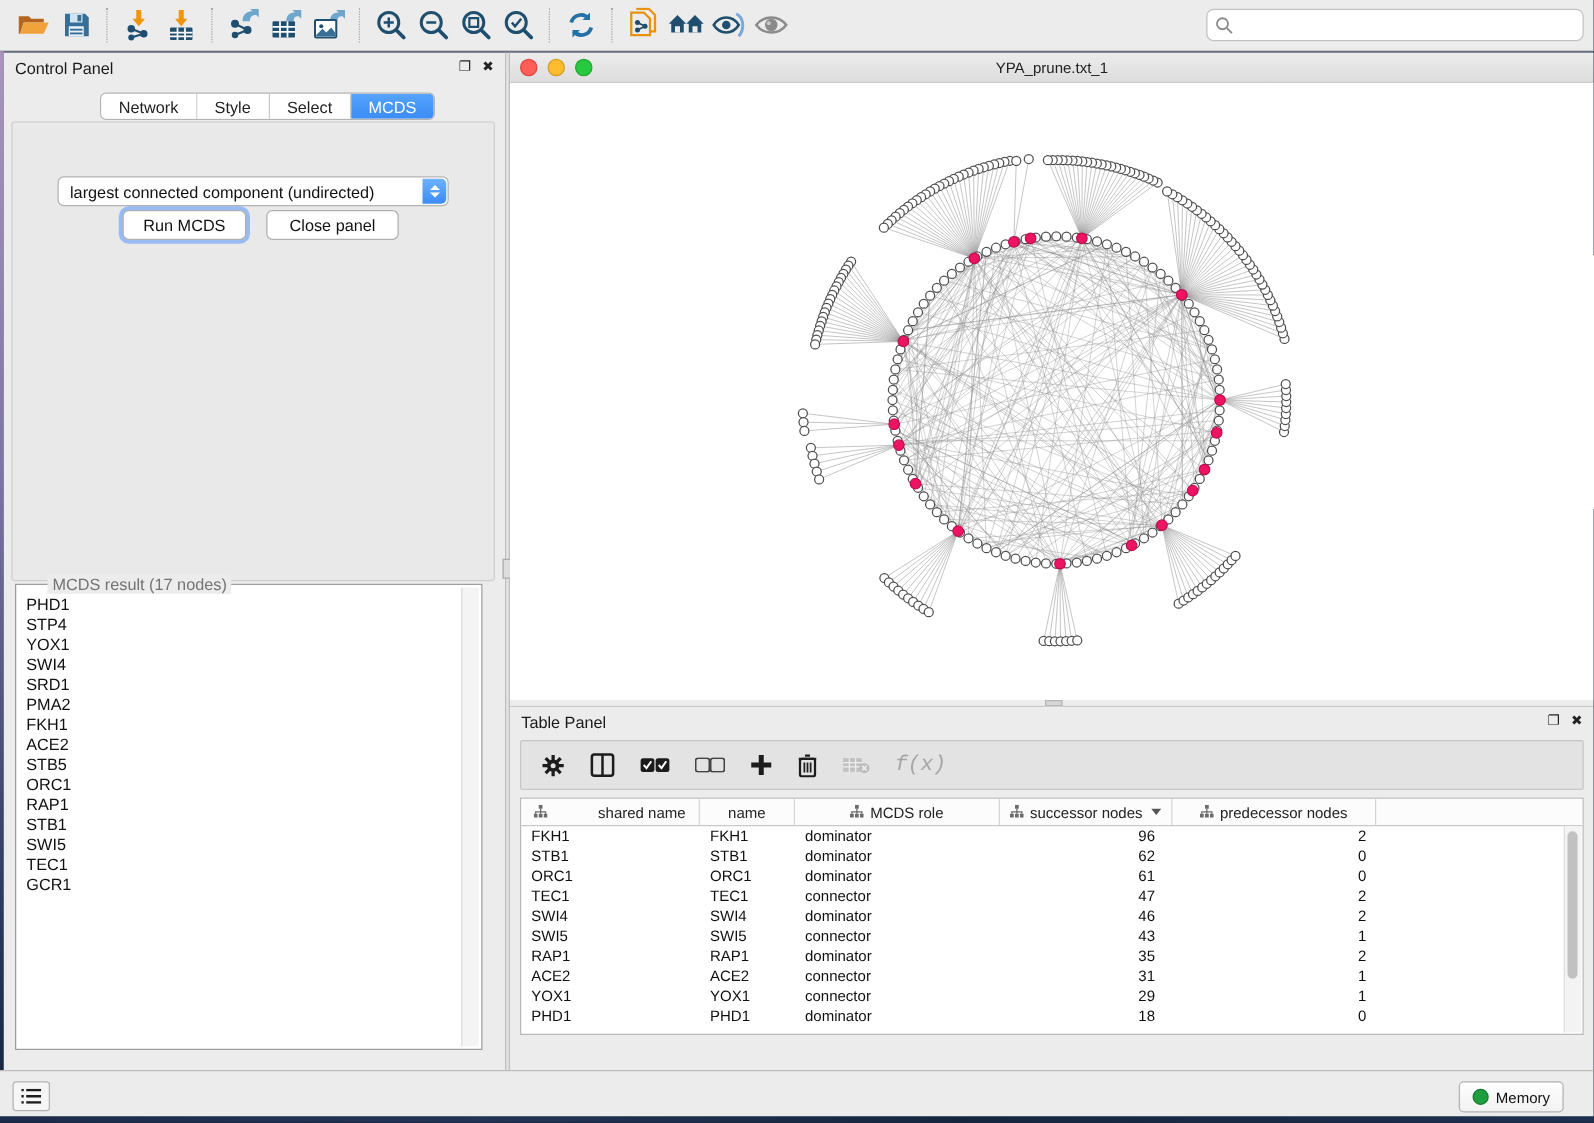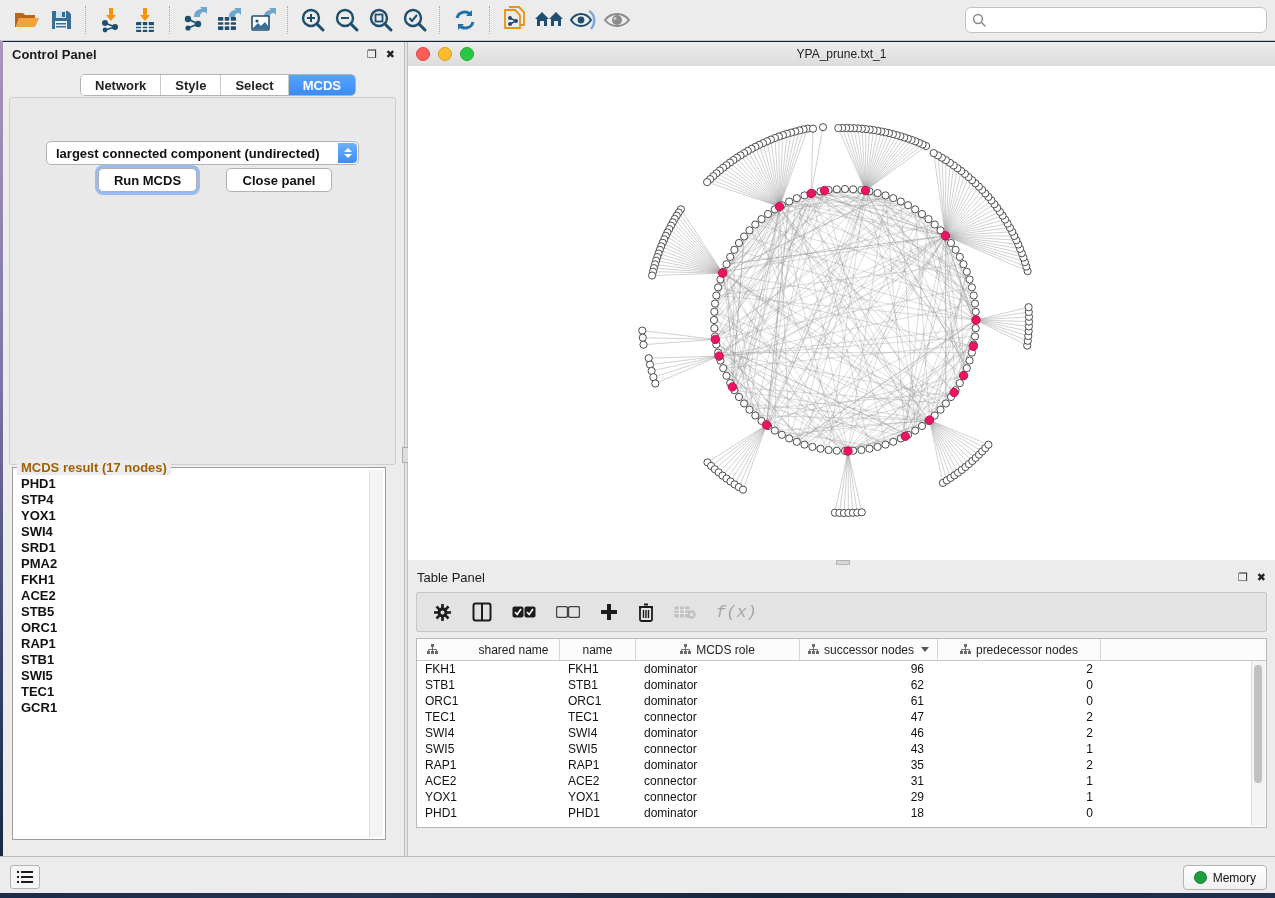--- a/index.html
+++ b/index.html
@@ -10,44 +10,44 @@
     display:flex;align-items:center;padding-left:10px;box-sizing:border-box;}
   .tbtn{width:34px;height:32px;display:flex;align-items:center;justify-content:center;flex:0 0 auto;cursor:pointer;}
   .tsep{width:1px;height:28px;border-left:1px dotted #a8a8a8;margin:0 7px;flex:0 0 auto;}
   #search-box{position:absolute;right:8px;top:7px;width:294px;height:24px;background:#fff;border:1px solid #c2c2c2;
     border-radius:6px;display:flex;align-items:center;padding-left:6px;}
   #search-box input{border:none;outline:none;flex:1;font-size:12px;background:transparent;height:20px;}
   
   #desk-left{left:0;top:41px;width:3px;height:852px;background:linear-gradient(#a995bd,#7d74a5 40%,#2c3a60 80%,#13223e);}
   #desk-bottom{left:0;top:893px;width:1275px;height:5px;background:linear-gradient(90deg,#1b2b4b,#223455 30%,#15263f 60%,#1e3050);}
   
-  #control-panel{left:3px;top:42px;width:401px;height:814px;background:#ececec;box-sizing:border-box;font-weight:bold;}
+  #control-panel{left:3px;top:42px;width:401px;height:814px;background:#ececec;box-sizing:border-box;}
   .panel-head{height:25px;display:flex;align-items:center;font-size:13px;color:#1a1a1a;padding:0 9px;}
   .panel-head .sp{flex:1;}
   .wbtn{font-size:11px;color:#222;margin-left:9px;cursor:pointer;line-height:11px;}
   .seg{display:flex;border:1px solid #b3b3b3;border-radius:5px;background:#fff;overflow:hidden;height:22px;box-sizing:border-box;}
   .seg .s{padding:0 14px;font-size:13px;color:#222;display:flex;align-items:center;border-right:1px solid #c9c9c9;cursor:pointer;background:#fff;}
   .seg .s:last-child{border-right:none;}
   .seg .s.on{background:linear-gradient(#55a4fd,#3b8cf5);color:#fff;border-right:none;}
   #cp-tabs{position:absolute;left:77px;top:32px;}
   #cp-box{position:absolute;left:6px;top:55px;width:385px;height:366px;background:#e9e9e9;border:1px solid #cfcfcf;border-radius:3px;}
   #opt-label{position:absolute;left:0;top:21px;width:100%;text-align:center;font-size:13px;color:#111;}
   #opt-select{position:absolute;left:36px;top:43px;width:313px;height:24px;background:#fff;border:1px solid #b4b4b4;border-radius:5px;
     display:flex;align-items:center;font-size:13px;color:#111;padding-left:9px;box-sizing:border-box;cursor:pointer;}
   #opt-stepper{position:absolute;right:1px;top:1px;width:19px;height:20px;background:linear-gradient(#6eb1fe,#3b8cf5);
     border-radius:0 4px 4px 0;display:flex;flex-direction:column;align-items:center;justify-content:center;gap:2px;}
   .tri{width:0;height:0;border-left:4px solid transparent;border-right:4px solid transparent;}
   .tri.up{border-bottom:4px solid #fff;}
   .tri.dn{border-top:4px solid #fff;}
   .pbtn{position:absolute;top:70px;height:24px;background:#fff;border:1px solid #b0b0b0;border-radius:5px;
     font-size:13px;color:#111;display:flex;align-items:center;justify-content:center;cursor:pointer;box-sizing:border-box;}
   #run-btn{left:88px;width:99px;box-shadow:0 0 0 3px rgba(86,150,251,.55);}
-  #close-btn{left:216px;width:106px;}
+  #close-btn{left:203px;width:106px;}
   #mcds-fieldset{position:absolute;left:9px;top:425px;width:372px;height:371px;border:1px solid #9d9d9d;background:#fff;}
-  #mcds-legend{position:absolute;left:4px;top:-8px;background:#ececec;padding:0 4px;font-size:13px;color:#a16207;}
+  #mcds-legend{position:absolute;left:25px;top:-8px;background:#ececec;padding:0 4px;font-size:13px;color:#737373;}
   #mcds-list{position:absolute;inset:2px 15px 2px 2px;overflow:hidden;font-size:13px;color:#111;padding:6px 0 0 6px;}
   #mcds-list div{line-height:16px;}
   #mcds-scroll{position:absolute;top:2px;right:2px;bottom:2px;width:13px;background:#f4f4f4;border-left:1px solid #ddd;}
   
   #v-split{left:404px;top:42px;width:4px;height:814px;background:#e4e4e4;border-left:1px solid #bdbdbd;border-right:1px solid #bdbdbd;box-sizing:border-box;}
   #v-grip{position:absolute;left:-3px;top:405px;width:9px;height:14px;background:#ddd;border:1px solid #aaa;}
   #h-split{left:408px;top:560px;width:867px;height:5px;background:#ececec;}
   #h-grip{position:absolute;left:428px;top:0;width:14px;height:5px;background:#d6d6d6;border:1px solid #b5b5b5;box-sizing:border-box;}
   
   #net-title{left:408px;top:42px;width:867px;height:24px;background:linear-gradient(#ededed,#dcdcdc);
@@ -69,21 +69,21 @@
   .tcell{box-sizing:border-box;padding:0 8px;white-space:nowrap;overflow:hidden;}
   .num{text-align:right;}
   #tp-scroll{position:absolute;right:1px;top:22px;bottom:1px;width:13px;background:#f3f3f3;border-left:1px solid #ddd;}
   #tp-thumb{position:absolute;left:2px;top:4px;width:8px;height:118px;background:#c1c1c1;border-radius:5px;}
   #tp-tabs{position:absolute;left:0;top:268px;width:100%;display:flex;justify-content:center;}
   .sortv{width:0;height:0;border-left:4px solid transparent;border-right:4px solid transparent;border-top:5px solid #555;margin-left:2px;}
   
   #status-bar{left:0;top:856px;width:1275px;height:37px;background:#ececec;border-top:1px solid #bdbdbd;box-sizing:border-box;}
   #list-btn{position:absolute;left:10px;top:8px;width:28px;height:22px;background:#f6f6f6;border:1px solid #b3b3b3;border-radius:3px;
     display:flex;align-items:center;justify-content:center;cursor:pointer;}
-  #memory-btn{position:absolute;right:8px;top:8px;height:23px;background:linear-gradient(#fff,#f1f1f1);border:1px solid #b3b3b3;
+  #memory-btn{position:absolute;right:24px;top:8px;height:23px;background:linear-gradient(#fff,#f1f1f1);border:1px solid #b3b3b3;
     border-radius:4px;display:flex;align-items:center;gap:6px;padding:0 10px;font-size:12px;color:#111;cursor:pointer;}
   #memory-dot{width:11px;height:11px;border-radius:50%;background:#1e9e3e;border:1px solid #157a2d;}
   svg{display:block;}
 </style>
 </head>
 <body>
 
 <div id="toolbar" class="abs">
   <div class="tbtn">
     <svg width="26" height="20" viewBox="0 0 26 20">

